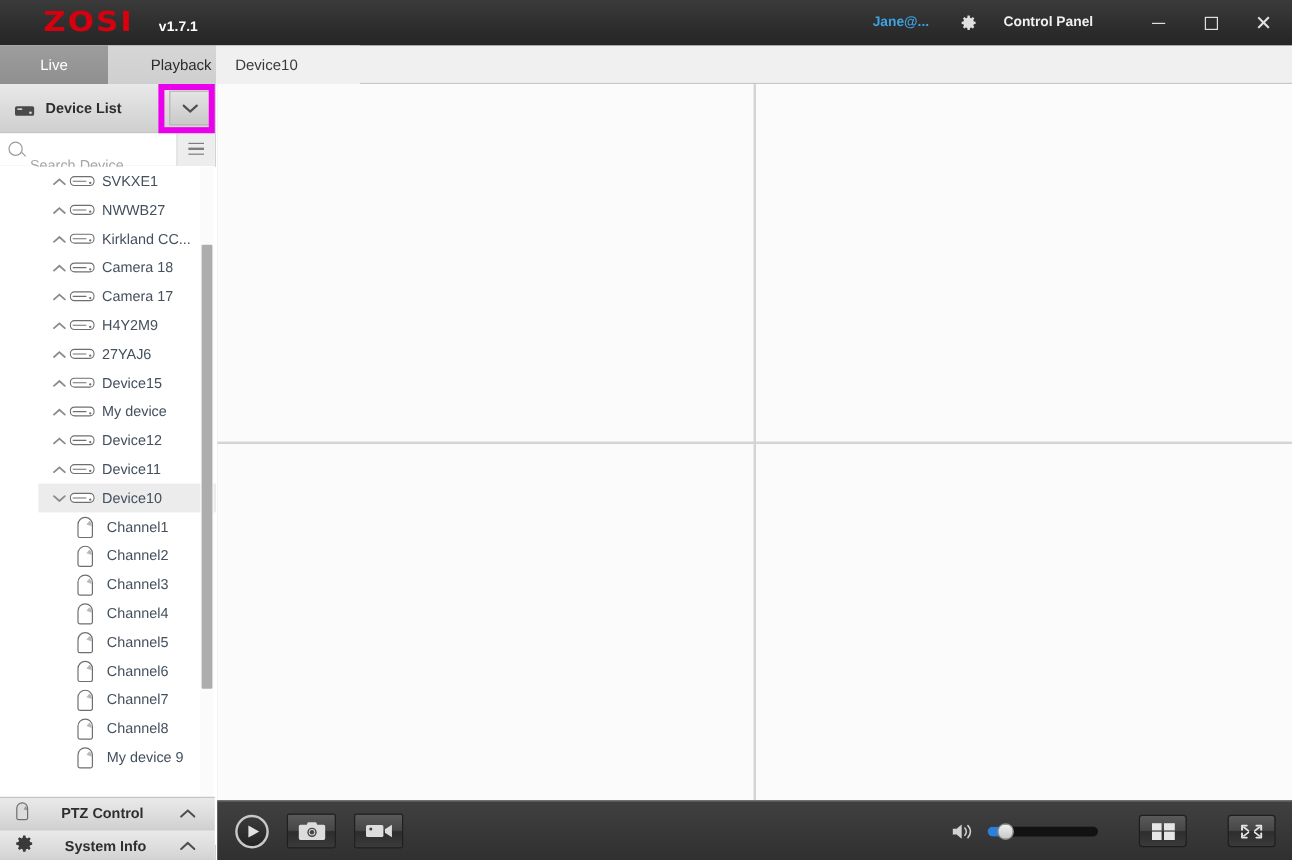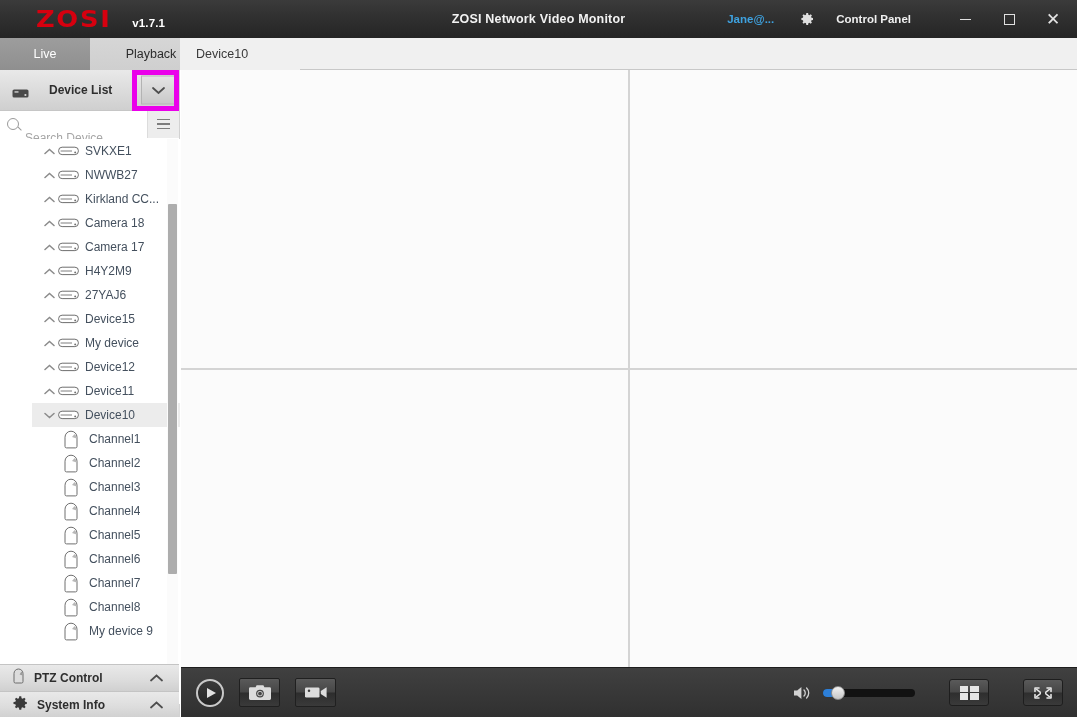--- a/index.html
+++ b/index.html
@@ -136,21 +136,21 @@
     height: 41px;
     display: flex; align-items: center;
     padding-left: 12px;
     background: linear-gradient(to bottom,#e9e9e9 0%,#dcdcdc 50%,#cfcfcf 100%);
     border-bottom: 1px solid #c6c6c6;
     position: relative;
     cursor: pointer;
   }
   .panel-header .ph-label {
     font-size: 12px; font-weight: bold; color: #2e2e2e;
-    margin-left: 20px;
+    margin-left: 9px;
   }
   .nvr-icon-hdr { width: 17px; height: 11px; position: relative; display: inline-block; }
 
   .chev-btn {
     position: absolute; right: 4px; top: 50%;
     transform: translateY(-50%);
     width: 34px; height: 29px;
     display: flex; align-items: center; justify-content: center;
     background: linear-gradient(to bottom,#e4e4e4,#c9c9c9);
     border: 1px solid #b3b3b3;
@@ -299,21 +299,21 @@
     position: absolute; left: 0;
     width: 179px; height: 27px;
     display: flex; align-items: center;
     padding-left: 12px;
     background: linear-gradient(to bottom,#e9e9e9 0%,#dddddd 55%,#d0d0d0 100%);
     border-top: 1px solid #c4c4c4;
     cursor: pointer;
   }
   .side-panel .sp-label {
     font-size: 12px; font-weight: bold; color: #2e2e2e;
-    margin-left: 9px;
+    margin-left: 26px;
   }
   .side-panel .sp-caret {
     position: absolute; right: 16px;
     color: #555;
     display: flex; align-items: center;
   }
   #panel-ptz { top: 594px; }
   #panel-sys { top: 621px; }
 
   
@@ -406,21 +406,20 @@
 </head>
 <body>
 
 <div id="app">
 
   <div class="titlebar">
     <div class="logo-wrap">
       <span class="logo-zosi">ZOSI</span>
       <span class="logo-ver">v1.7.1</span>
     </div>
-    <div class="app-title">ZOSI Network Video Monitor</div>
 
     <div class="tb-right">
       <span class="user-name">Jane@...</span>
       <span class="gear-icon-tb">
         <svg width="14" height="14" viewBox="0 0 14 14">
           <path fill="#e0e0e0" d="M7 4.6A2.4 2.4 0 1 0 7 9.4 2.4 2.4 0 0 0 7 4.6zm0 3.7A1.3 1.3 0 1 1 7 5.7a1.3 1.3 0 0 1 0 2.6z"></path>
           <path fill="#e0e0e0" d="M13 7.9V6.1l-1.5-.25a4.7 4.7 0 0 0-.45-1.1l.88-1.23-1.25-1.25-1.23.88a4.7 4.7 0 0 0-1.1-.45L8.1 1H6.3L6.05 2.7a4.7 4.7 0 0 0-1.1.45L3.72 2.27 2.47 3.52l.88 1.23a4.7 4.7 0 0 0-.45 1.1L1.4 6.1v1.8l1.5.25c.1.39.25.76.45 1.1l-.88 1.23 1.25 1.25 1.23-.88c.34.2.71.35 1.1.45L6.3 13h1.8l.25-1.7c.39-.1.76-.25 1.1-.45l1.23.88 1.25-1.25-.88-1.23c.2-.34.35-.71.45-1.1L13 7.9z"></path>
         </svg>
       </span>
       <span class="control-panel-label">Control Panel</span>

